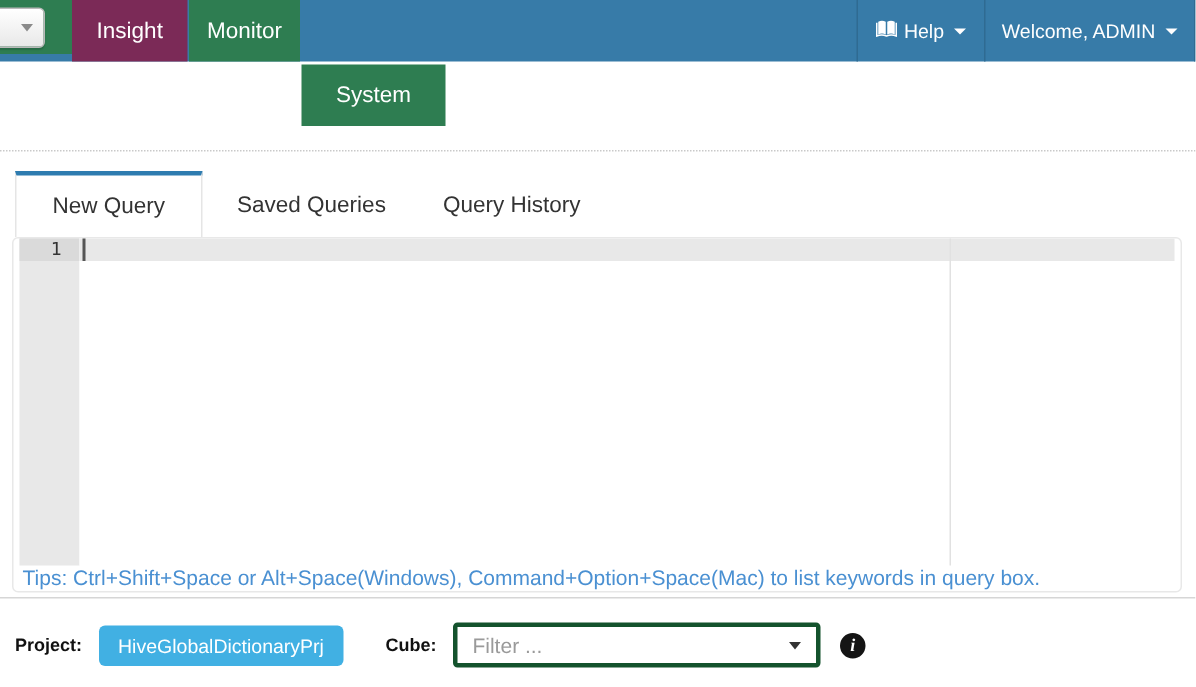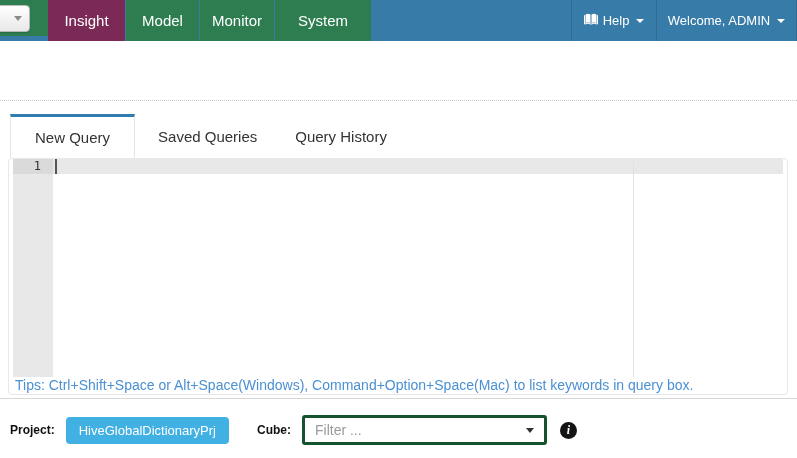--- a/index.html
+++ b/index.html
@@ -13,21 +13,21 @@
     background:linear-gradient(#ffffff,#e8e8e8); border:1px solid #b9b9b9; border-radius:4px;
     display:flex; align-items:center; justify-content:flex-end; padding-right:7px;
     box-shadow:0 1px 1px rgba(0,0,0,.15); }
   .caret-gray { width:0; height:0; border-left:4px solid transparent; border-right:4px solid transparent;
     border-top:5px solid #8a8a8a; }
   .nav-tabs-strip { display:flex; }
   .nav-tab { height:41px; display:flex; align-items:center; justify-content:center;
     color:#fff; font-size:15px; cursor:pointer; margin-right:1px; }
   .nav-tab.green { background:#2e7d51; }
   .nav-tab.active { background:#7b2a57; }
-  .t0 { width:77px; } .t1 { width:73px; } .t2 { width:74px; } .t3 { width:96px; }
+  .t0 { width:77px; } .t1 { width:73px; } .t2 { width:74px; } .t3 { width:96px;margin-top:43px; }
   .nav-right { position:absolute; right:0; top:0; height:41px; display:flex; }
   .nav-right-item { height:41px; display:flex; align-items:center; justify-content:center;
     color:#fff; font-size:13px; border-left:1px solid #2f6b92; cursor:pointer; gap:5px; }
   .help-item { width:85px; }
   .welcome-item { width:141px; border-right:1px solid #2f6b92; }
   .caret-white { width:0; height:0; border-left:4px solid transparent; border-right:4px solid transparent;
     border-top:4px solid #fff; margin-left:2px; }
 
   
   .dotted-divider { margin-top:59px; border-top:1px dotted #c9c9c9; }
@@ -75,21 +75,20 @@
 <body>
 
 <div class="navbar">
   <div class="nav-left-spacer">
     <div class="mini-select">
       <span class="caret-gray"></span>
     </div>
   </div>
   <div class="nav-tabs-strip">
     <div class="nav-tab active t0">Insight</div>
-    <div class="nav-tab green t1">Model</div>
     <div class="nav-tab green t2">Monitor</div>
     <div class="nav-tab green t3">System</div>
   </div>
   <div class="nav-right">
     <div class="nav-right-item help-item">
       <span class="book-icon">
         <svg width="14" height="12" viewBox="0 0 14 12">
           <path d="M1.5 1.5 Q4 0.2 6.5 1.5 L6.5 10 Q4 8.8 1.5 10 Z" fill="#fff"></path>
           <path d="M7.5 1.5 Q10 0.2 12.5 1.5 L12.5 10 Q10 8.8 7.5 10 Z" fill="#fff"></path>
           <path d="M0.5 2.2 L0.5 11 Q3.8 9.8 7 11 Q10.2 9.8 13.5 11 L13.5 2.2" fill="none" stroke="#fff" stroke-width="1"></path>

